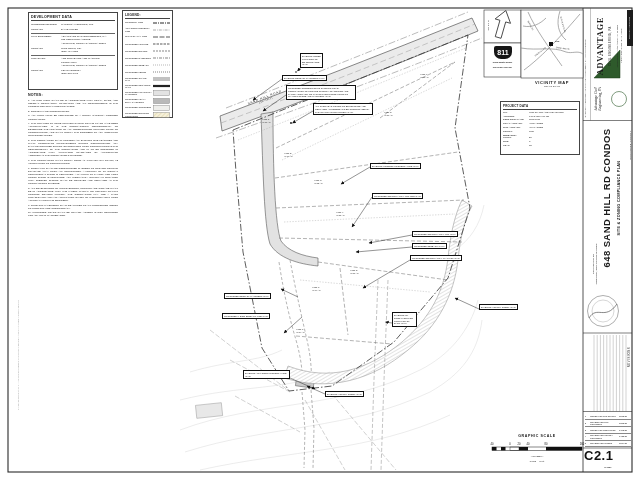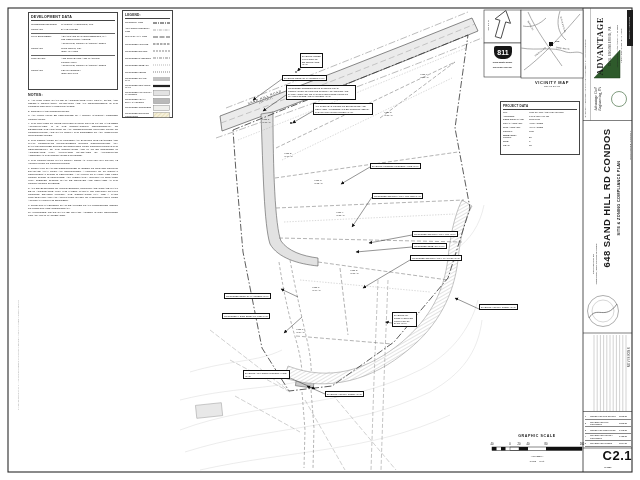--- a/index.html
+++ b/index.html
@@ -32,21 +32,21 @@
   .tb-small{font-size:2.3px;text-align:center;line-height:1.3;}
   .adv-name{font-family:"Liberation Serif",serif;font-size:8.2px;font-weight:bold;letter-spacing:.8px;text-align:center;}
   .adv-sub{font-size:2.7px;letter-spacing:.4px;text-align:center;}
   .adv-tiny{font-size:1.9px;text-align:center;color:#222;}
   .adv-script{font-family:"Liberation Serif",serif;font-style:italic;font-size:3.6px;text-align:center;}
   .webbar{position:absolute;left:626.5px;top:10px;width:6px;height:36px;background:#1c1c1c;z-index:2;}
   .webbar div{position:absolute;left:1.2px;top:34.5px;width:34px;transform-origin:0 0;transform:rotate(-90deg);
               color:#fff;font-size:1.7px;text-align:center;white-space:nowrap;}
   .revrow{display:grid;grid-template-columns:5px 1fr 12px;font-size:2.05px;line-height:1.1;align-items:center;
           border-bottom:.35px solid #888;height:6.9px;box-sizing:border-box;padding:0 .5px;}
-  .sheetnum{position:absolute;left:584px;top:448px;width:48px;height:17px;text-align:right;
+  .sheetnum{position:absolute;left:584px;top:448px;width:48px;height:17px;text-align:left;
             font-size:13px;font-weight:bold;letter-spacing:.5px;z-index:2;color:#111;}
   .sheetlab{position:absolute;left:584px;top:465.5px;width:48px;text-align:center;font-size:2.2px;z-index:2;}
   
   .scale-title{font-size:3.6px;font-weight:bold;letter-spacing:.6px;text-align:center;}
   .scale-sub{font-size:2.5px;text-align:center;}
   .shield{position:absolute;left:494px;top:46px;width:18px;height:13px;background:#161616;color:#fff;
           border-radius:2px 2px 7px 7px;text-align:center;font-size:7px;font-weight:bold;line-height:13px;z-index:2;}
   .b811{font-size:2.1px;text-align:center;line-height:1.25;}
   .vmaplab{position:absolute;font-size:2.0px;color:#333;transform-origin:0 0;white-space:nowrap;z-index:2;}
 </style>

